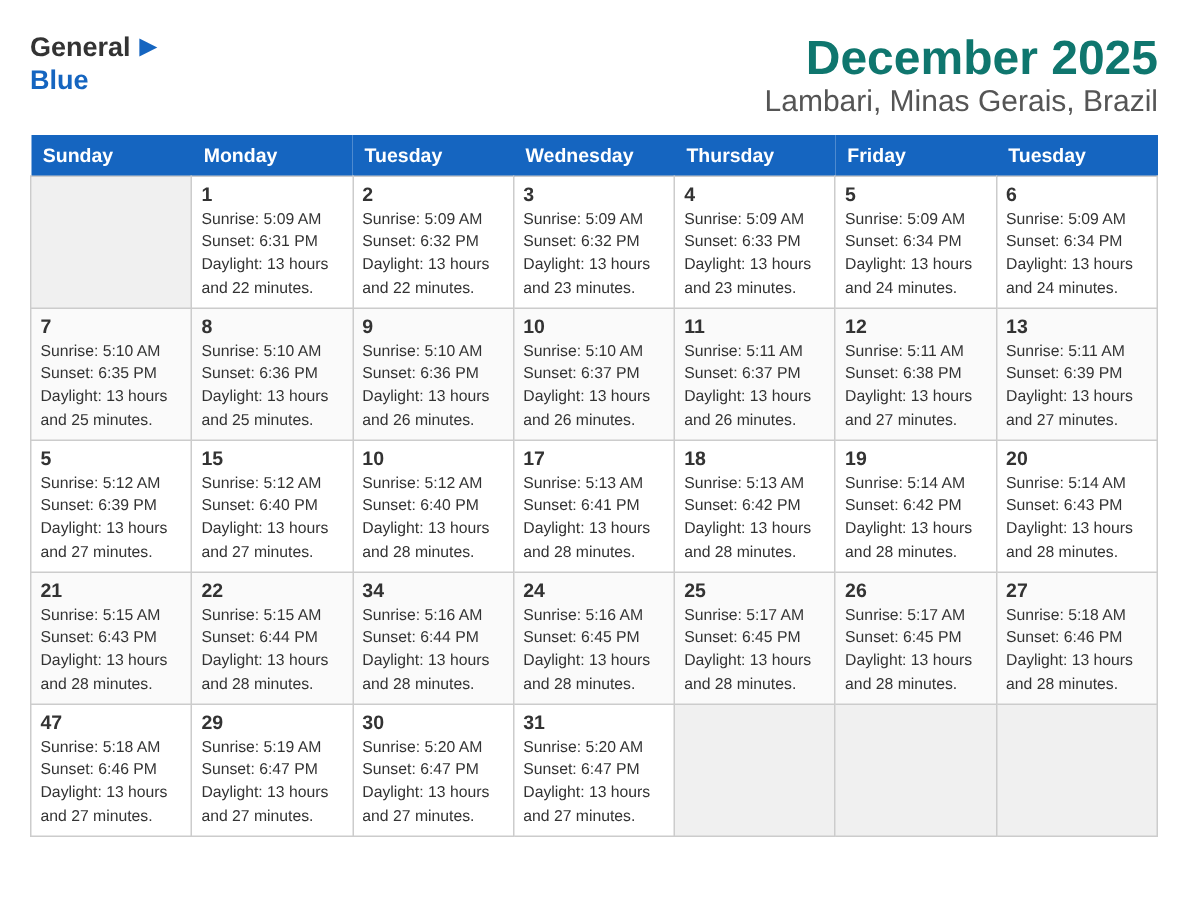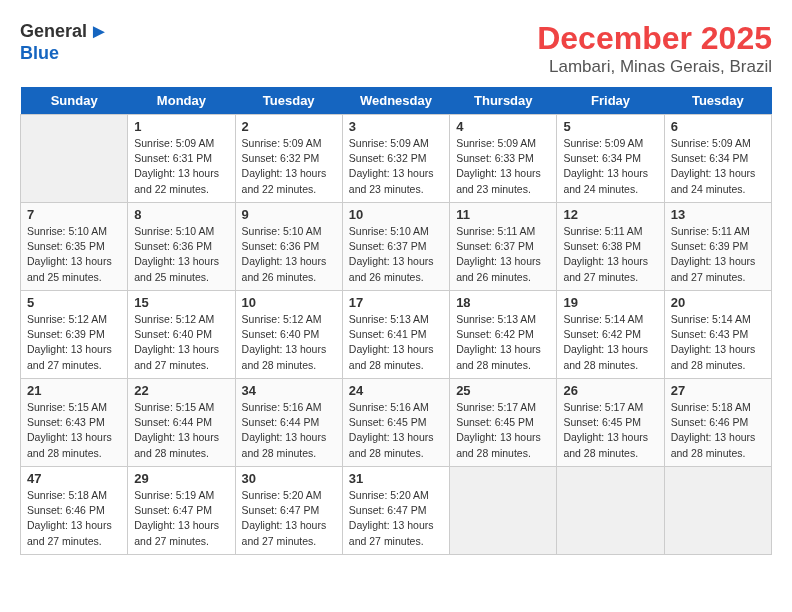--- a/index.html
+++ b/index.html
@@ -31,35 +31,35 @@
       font-weight: bold;
       color: #1565c0;
       text-align: center;
     }
     .title-area {
       text-align: right;
     }
     .month-title {
       font-size: 32px;
       font-weight: bold;
-      color: #ef4444;
+      color: #0f766e;
     }
     .location-title {
-      font-size: 17px;
+      font-size: 20px;
       color: #555;
     }
     table {
       width: 100%;
       border-collapse: collapse;
       table-layout: fixed;
     }
     th {
       background-color: #1565c0;
       color: #fff;
-      text-align: center;
+      text-align: left;
       padding: 6px 8px;
       font-size: 13px;
       font-weight: bold;
     }
     td {
       border: 1px solid #ccc;
       vertical-align: top;
       padding: 4px 6px;
       font-size: 11px;
       color: #333;

